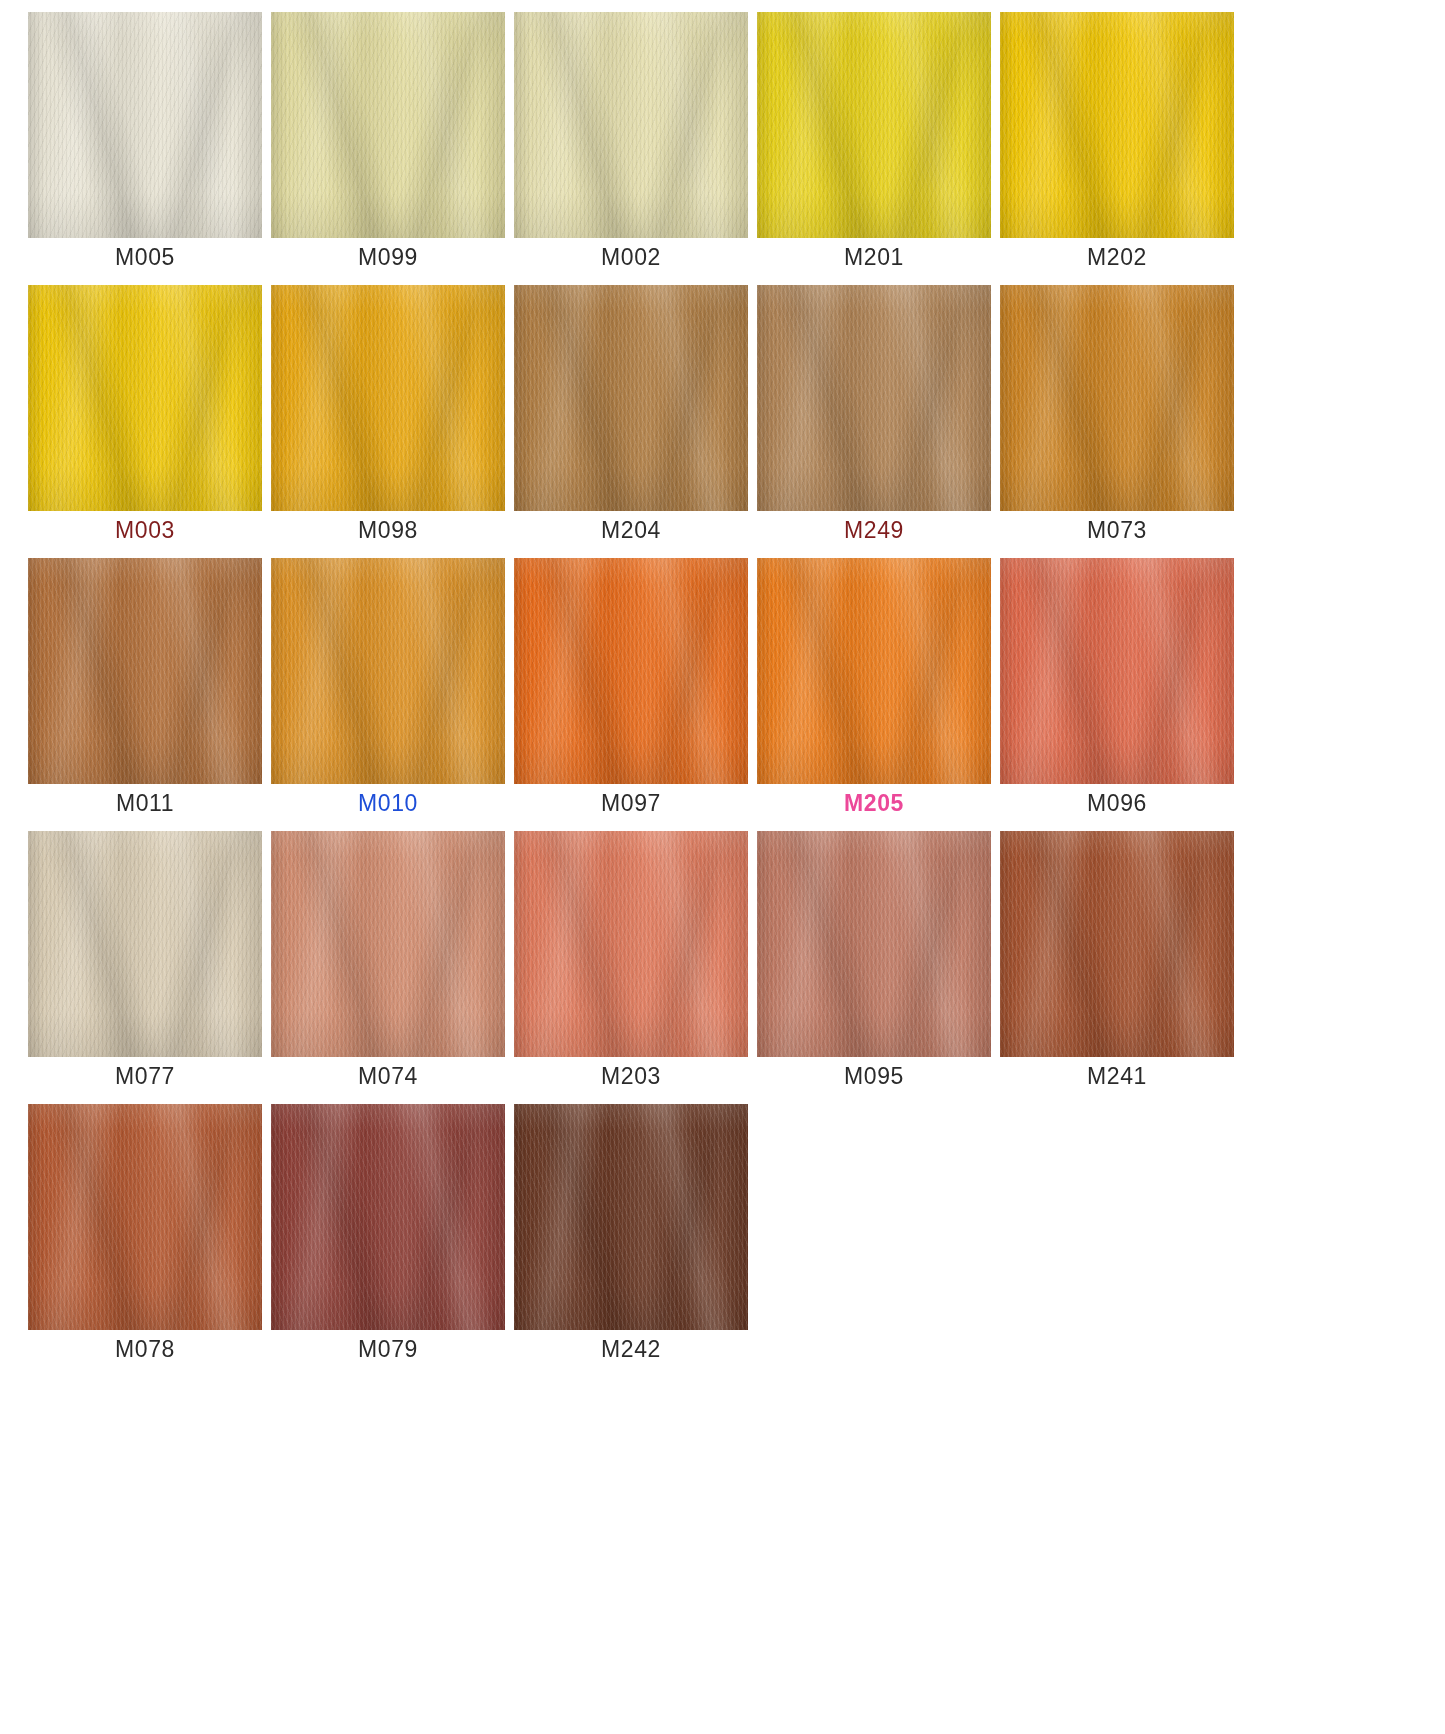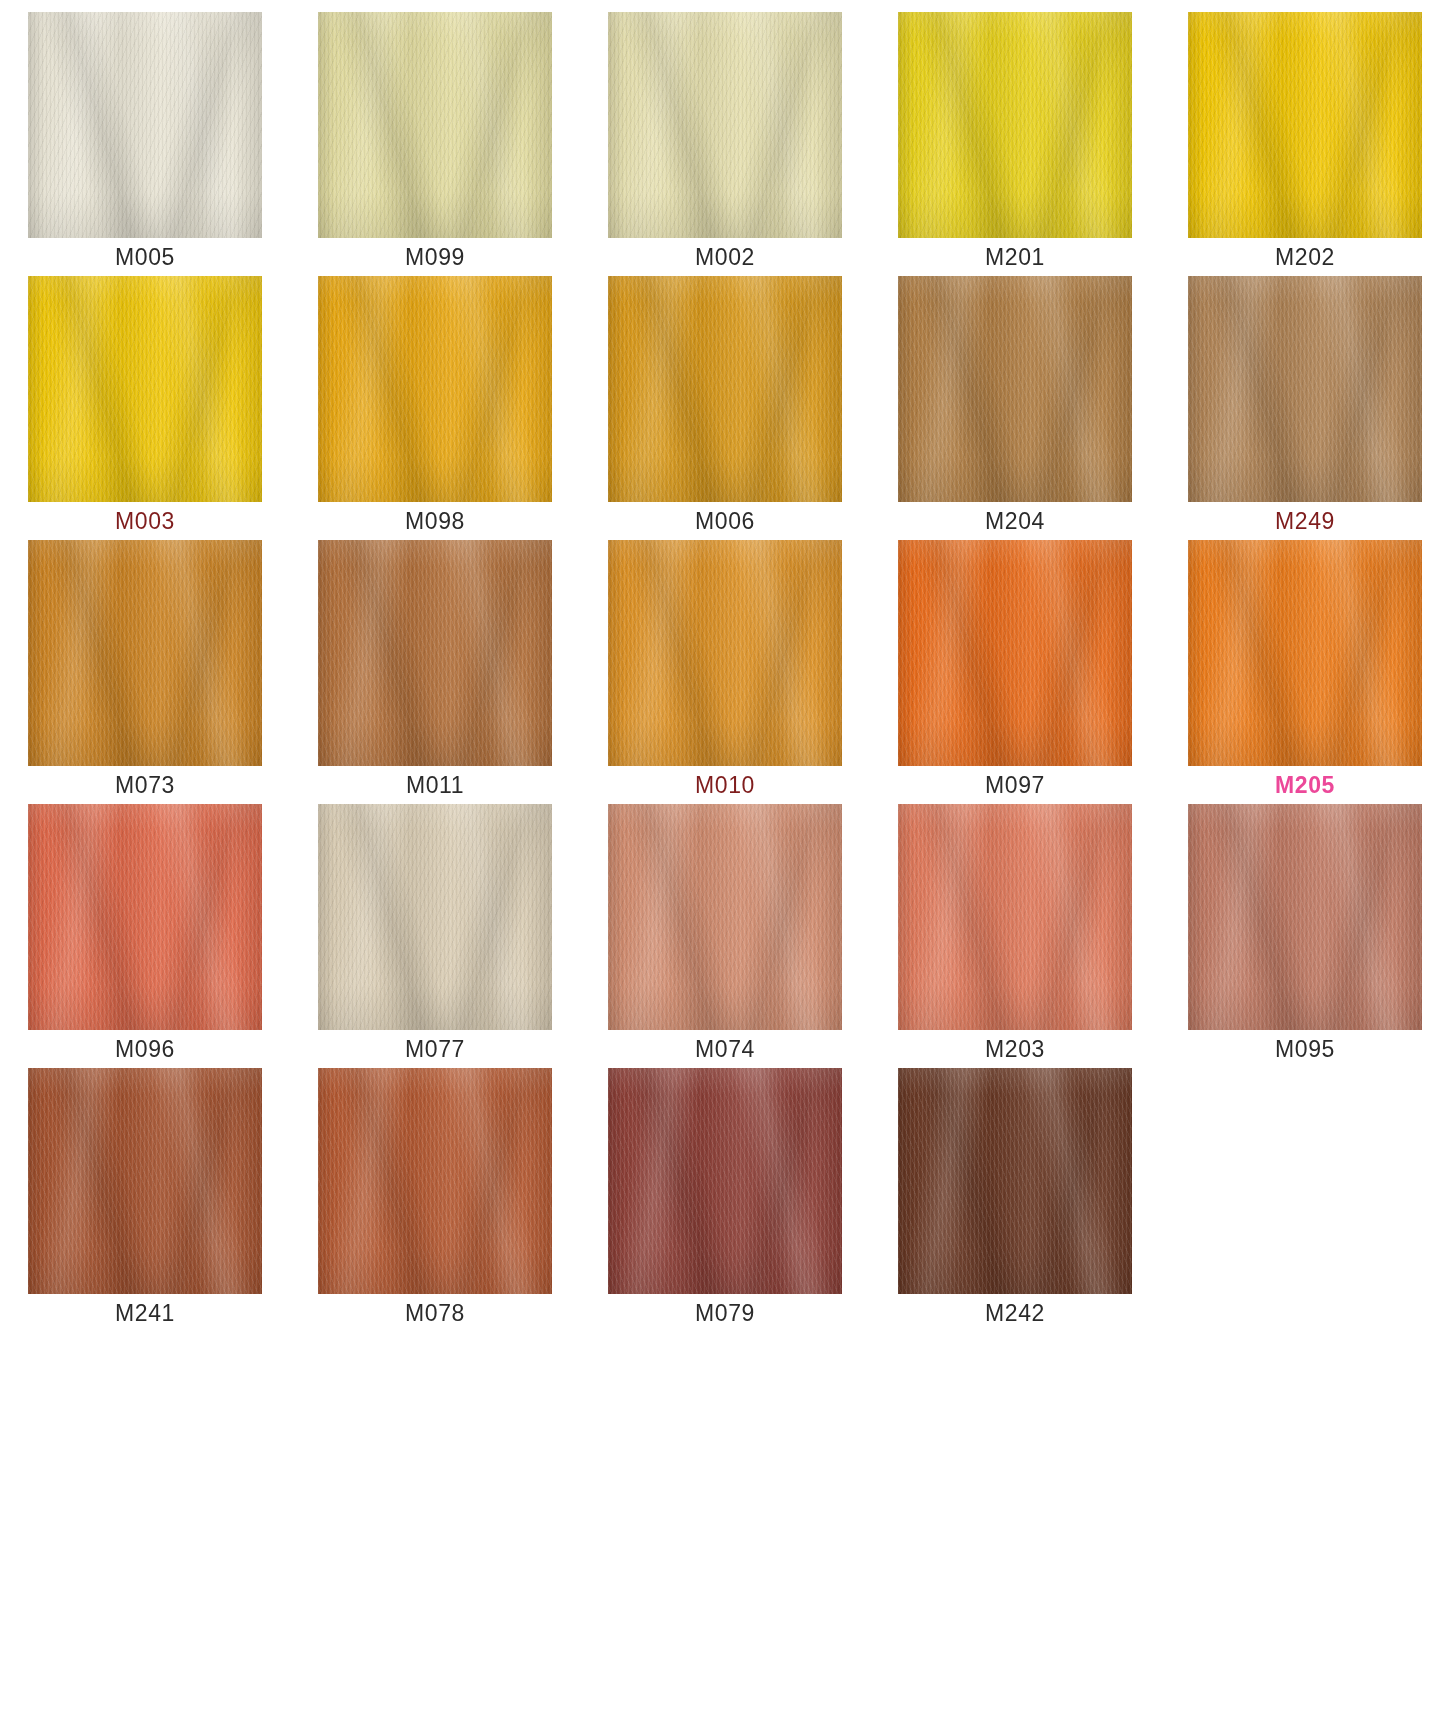--- a/index.html
+++ b/index.html
@@ -15,20 +15,21 @@
     width:1445px; height:1734px;
     box-sizing:border-box;
     padding:12px 0 0 28px;
   }
   .grid{
     display:grid;
     grid-template-columns:repeat(5, 234px);
     column-gap:56px;
     row-gap:0px;
     grid-auto-rows:264px;
+    gap:9px;
   }
   .cell{
     width:234px;
     height:264px;
     position:relative;
   }
   .swatch{
     position:relative;
     width:234px;
     height:226px;
@@ -179,30 +180,20 @@
           <div class="base" style="background-color: rgb(232, 168, 19);"></div>
           <div class="winds"></div>
           <div class="strands"></div>
           <div class="weave"></div>
           <div class="shade"></div>
         </div>
         <div class="label" style="color: rgb(43, 43, 43);">M098</div>
       </div>
       <div class="cell">
         <div class="swatch">
-          <div class="base" style="background-color: rgb(216, 153, 27);"></div>
-          <div class="winds"></div>
-          <div class="strands"></div>
-          <div class="weave"></div>
-          <div class="shade"></div>
-        </div>
-        <div class="label" style="color: rgb(43, 43, 43);">M006</div>
-      </div>
-      <div class="cell">
-        <div class="swatch">
           <div class="base" style="background-color: rgb(176, 126, 68);"></div>
           <div class="winds"></div>
           <div class="strands"></div>
           <div class="weave"></div>
           <div class="shade"></div>
         </div>
         <div class="label" style="color: rgb(43, 43, 43);">M204</div>
       </div>
       <div class="cell">
         <div class="swatch">
@@ -235,21 +226,21 @@
         <div class="label" style="color: rgb(43, 43, 43);">M011</div>
       </div>
       <div class="cell">
         <div class="swatch">
           <div class="base" style="background-color: rgb(221, 146, 38);"></div>
           <div class="winds"></div>
           <div class="strands"></div>
           <div class="weave"></div>
           <div class="shade"></div>
         </div>
-        <div class="label" style="color: #7f1d1d;">M010</div>
+        <div class="label" style="color: #1d4ed8;">M010</div>
       </div>
       <div class="cell">
         <div class="swatch">
           <div class="base" style="background-color: rgb(233, 108, 28);"></div>
           <div class="winds"></div>
           <div class="strands"></div>
           <div class="weave"></div>
           <div class="shade"></div>
         </div>
         <div class="label" style="color: rgb(43, 43, 43);">M097</div>

